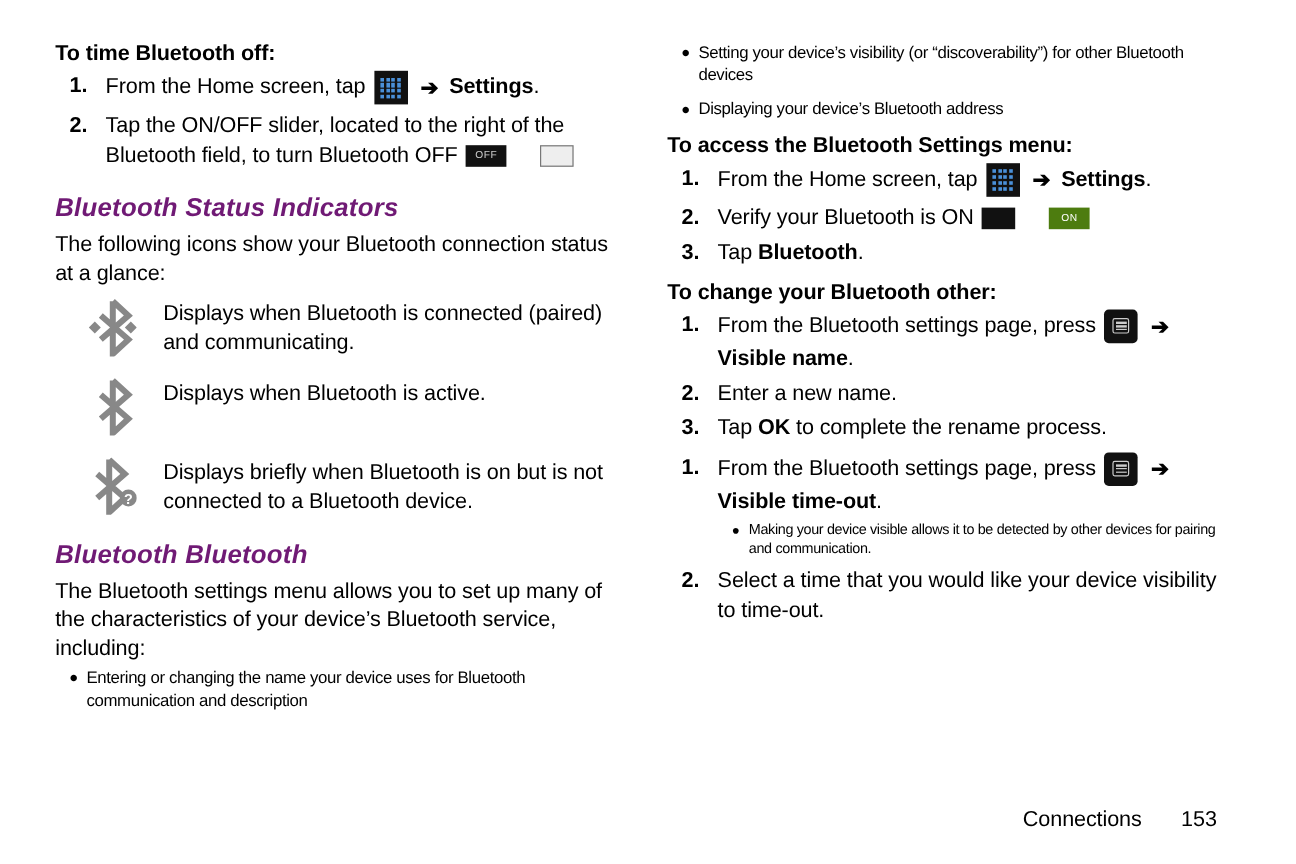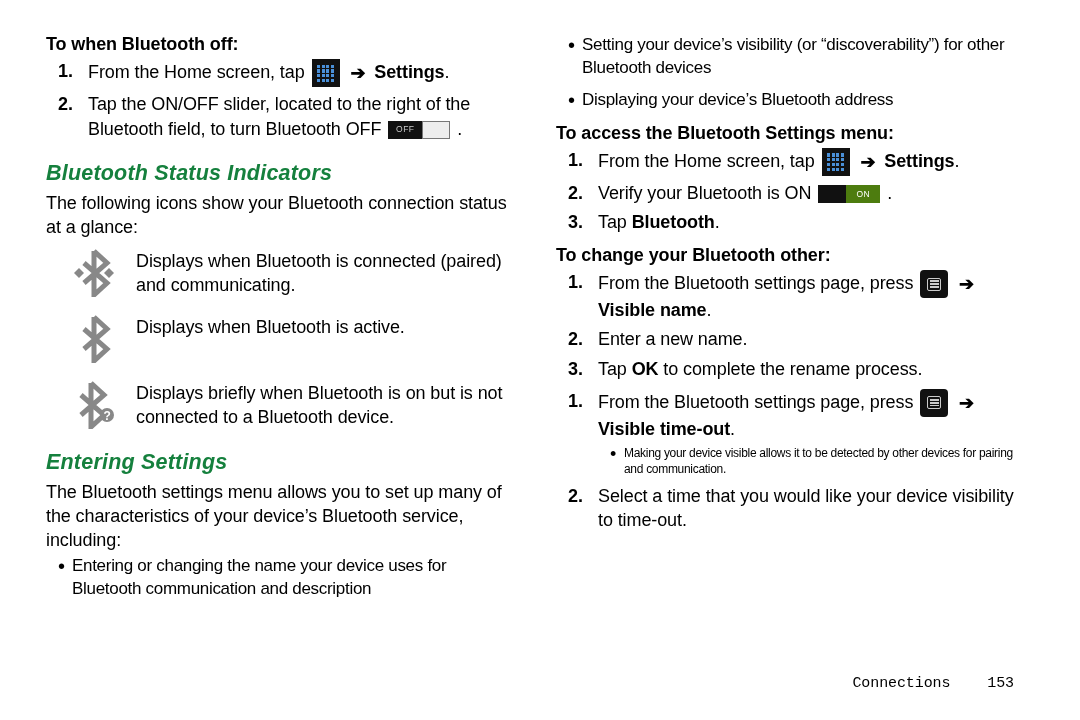--- a/index.html
+++ b/index.html
@@ -24,21 +24,21 @@
   .col {
     width: 472px;
   }
   .section-head {
     font-weight: 700;
     margin-bottom: 3px;
   }
   .h-sub {
     font-style: italic;
     font-weight: 700;
-    color: #15803d;
+    color: #701a75;
     font-size: 21.5px;
     margin: 18px 0 3px 0;
     letter-spacing: 0.2px;
   }
   ol.steps {
     list-style: none;
     counter-reset: step;
     padding-left: 42px;
     margin: 2px 0 8px 0;
   }
@@ -54,21 +54,21 @@
     left: -30px;
   }
   ul.bullets {
     list-style: none;
     padding-left: 26px;
     margin: 3px 0 3px 0;
   }
   ul.bullets > li {
     position: relative;
     margin: 2px 0 9px 0;
-    font-size: 17px;
+    font-size: 14px;
     letter-spacing: -0.3px;
   }
   ul.bullets > li::before {
     content: "•";
     position: absolute;
     left: -14px;
     font-size: 20px;
     line-height: 1.1;
   }
   .sub-bullets {
@@ -87,22 +87,21 @@
     position: absolute;
     left: -14px;
     font-size: 18px;
     line-height: 1.1;
   }
   b { font-weight: 700; }
   .footer {
     position: absolute;
     bottom: 26px;
     right: 66px;
-    font-size: 15px;
-    font-family: Liberation Mono, monospace;
+    font-size: 18px;
   }
   .footer .pnum { display:inline-block; margin-left: 28px; }
 
   
   .ic-apps {
     display: inline-flex;
     vertical-align: middle;
     width: 28px; height: 28px;
     background: #111;
     justify-content: center;
@@ -148,20 +147,21 @@
     display: inline-flex;
     vertical-align: middle;
     width: 62px; height: 18px;
     align-items: center;
     margin: 0 2px;
   }
   .slider.on .track, .slider.off .track {
     flex: 1; height: 18px;
     display: flex; align-items: center;
     position: relative;
+    gap: 28px;
   }
   .slider.off .lbl {
     background:#111; color:#ccc;
     height:18px; width:34px;
     font-size:8.5px; letter-spacing:0.5px;
     display:flex; align-items:center; justify-content:center;
     font-weight:400;
   }
   .slider.off .knob {
     background:#eee; height:18px; width:28px;
@@ -192,21 +192,21 @@
   }
   .bt-text { flex:1; padding-top:1px;}
   .bt-icon svg { width: 40px; height: 48px; }
 </style>
 </head>
 <body>
 
 <div class="page">
 
   <div class="col">
-    <div class="section-head">To when Bluetooth off:</div>
+    <div class="section-head">To time Bluetooth off:</div>
     <ol class="steps">
       <li>
         <span>From the Home screen, tap </span>
         <span class="ic-apps">
             <span class="dots">
               <span></span>
               <span></span>
               <span></span>
               <span></span>
               <span></span>
@@ -264,21 +264,21 @@
           <svg viewBox="0 0 40 48">
             <path d="M17 2 L17 46 L30 34 L7 14 M17 2 L30 14 L7 34" stroke="#888" stroke-width="5" fill="none" stroke-linejoin="miter"></path>
             <circle cx="33" cy="34" r="7" fill="#888"></circle>
             <text x="33" y="39" text-anchor="middle" font-size="12" fill="#fff" font-family="Arial" font-weight="bold">?</text>
           </svg>
         </div>
         <div class="bt-text">Displays briefly when Bluetooth is on but is not connected to a Bluetooth device.</div>
       </div>
     </div>
 
-    <div class="h-sub">Entering Settings</div>
+    <div class="h-sub">Bluetooth Bluetooth</div>
     <div>The Bluetooth settings menu allows you to set up many of the characteristics of your device’s Bluetooth service, including:</div>
     <ul class="bullets">
       <li>Entering or changing the name your device uses for Bluetooth communication and description</li>
     </ul>
   </div>
 
   <div class="col">
     <ul class="bullets" style="margin-top:0">
       <li>Setting your device’s visibility (or “discoverability”) for other Bluetooth devices</li>
       <li>Displaying your device’s Bluetooth address</li>

